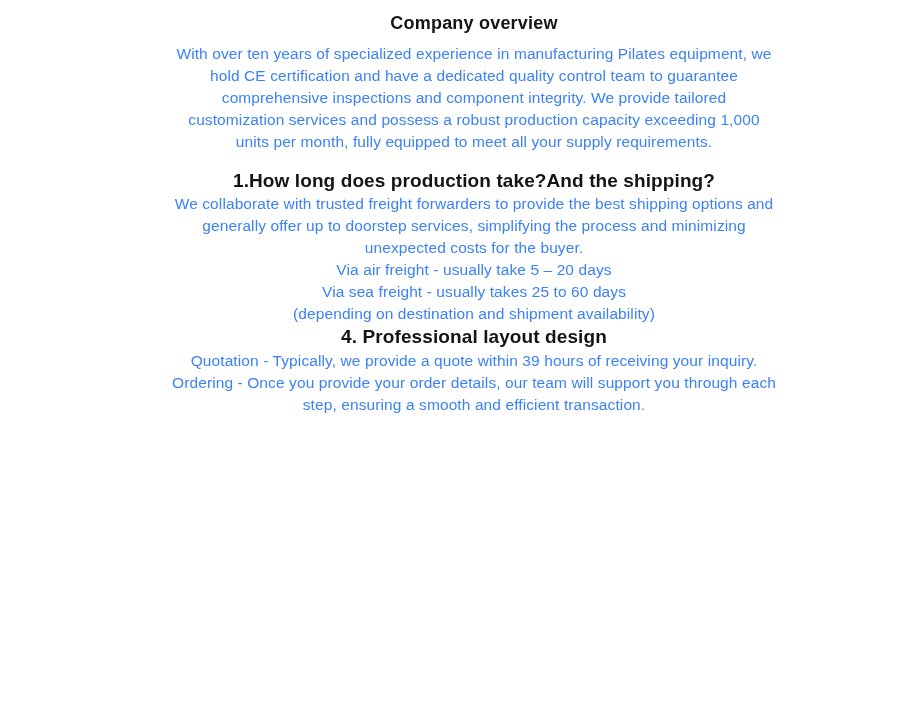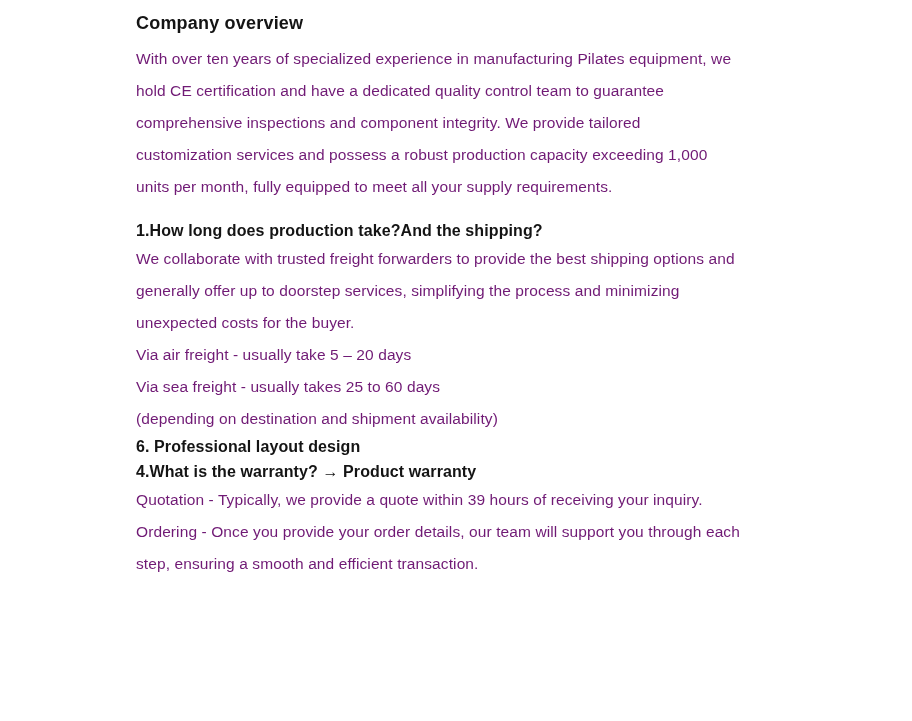--- a/index.html
+++ b/index.html
@@ -8,44 +8,45 @@
     background: #ffffff;
   }
   body {
     width: 912px;
     height: 721px;
     font-family: "Liberation Sans", "DejaVu Sans", sans-serif;
     overflow: hidden;
   }
   .content {
     position: absolute;
-    left: 136px;
+    left: 126px;
     top: 10px;
     width: 696px;
+    text-align: center;
   }
   .page-title {
     font-size: 18px;
     font-weight: 700;
     color: #141414;
     line-height: 26px;
     letter-spacing: 0.2px;
     margin: 0 0 7px 0;
   }
   .body-text {
     font-size: 15.5px;
-    line-height: 32px;
-    color: #701a75;
+    line-height: 22px;
+    color: #3b82f6;
     letter-spacing: 0.1px;
     white-space: pre-line;
   }
   .faq {
     margin-top: 16px;
   }
   .faq-heading {
-    font-size: 16px;
+    font-size: 19px;
     line-height: 24.4px;
     font-weight: 700;
     color: #141414;
     letter-spacing: 0.1px;
     white-space: pre-line;
   }
 </style>
 </head>
 <body>
 
@@ -67,25 +68,24 @@
     <div>
       <div class="body-text">We collaborate with trusted freight forwarders to provide the best shipping options and
 generally offer up to doorstep services, simplifying the process and minimizing
 unexpected costs for the buyer.
 Via air freight - usually take 5 – 20 days
 Via sea freight - usually takes 25 to 60 days
 (depending on destination and shipment availability)</div>
     </div>
 
     <div>
-      <div class="faq-heading">6. Professional layout design</div>
+      <div class="faq-heading">4. Professional layout design</div>
     </div>
 
     <div>
-      <div class="faq-heading">4.What is the warranty? → Product warranty</div>
     </div>
 
     <div>
       <div class="body-text">Quotation - Typically, we provide a quote within 39 hours of receiving your inquiry.
 Ordering - Once you provide your order details, our team will support you through each
 step, ensuring a smooth and efficient transaction.</div>
     </div>
 
   </div>
 </div>

